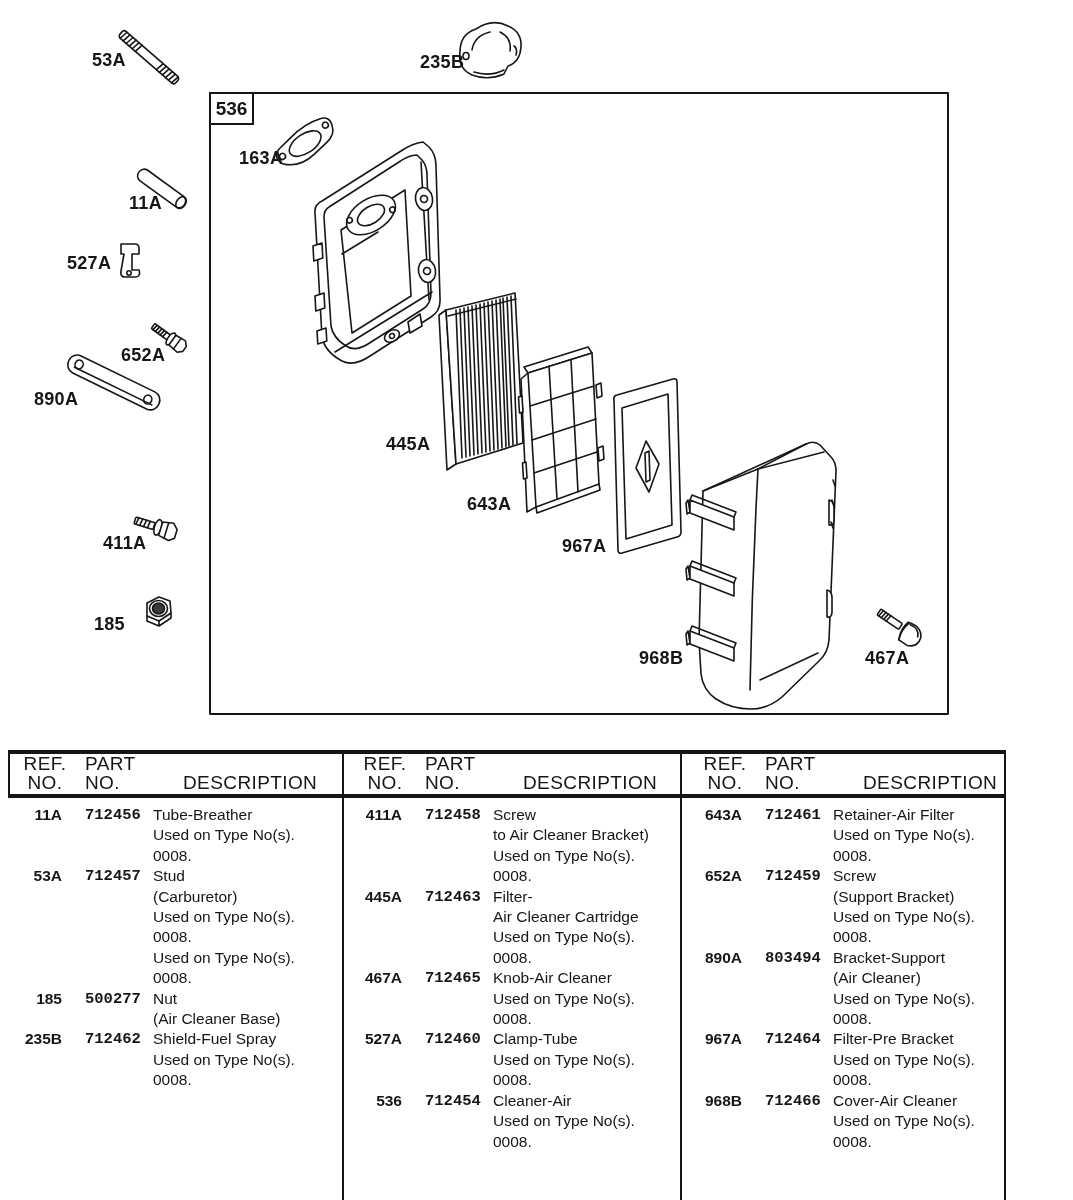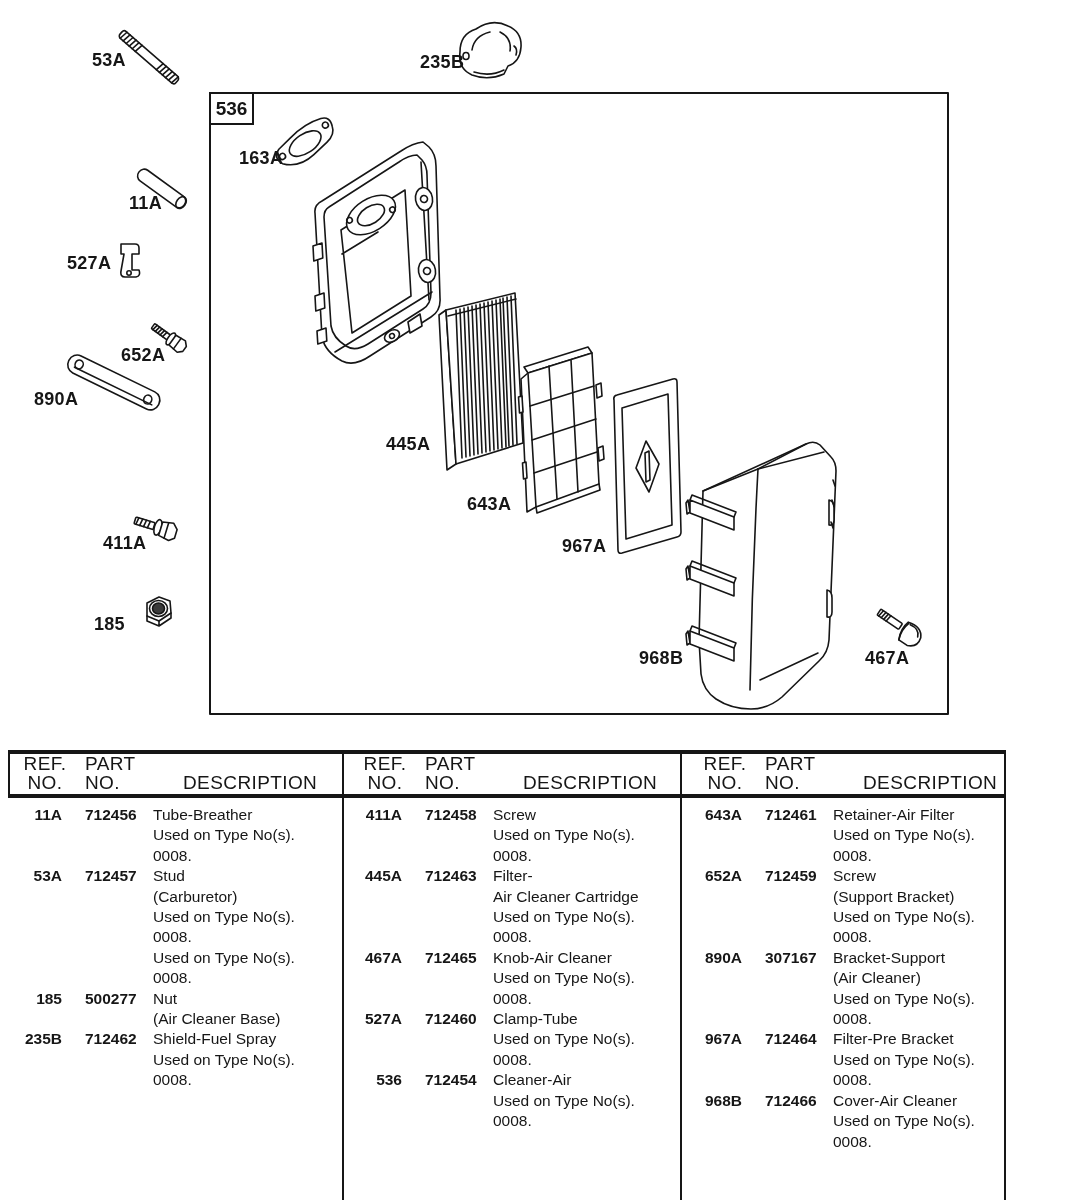--- a/index.html
+++ b/index.html
@@ -24,21 +24,21 @@
   .thead{position:absolute;top:754px;display:flex;font-size:19px;line-height:19px;
          letter-spacing:.4px;white-space:nowrap;}
   .h-ref{width:74px;text-align:center;flex:none;}
   .h-part{width:68px;margin-left:3px;text-align:left;flex:none;}
   .h-desc{margin-left:30px;align-self:flex-end;flex:none;}
 
   
   .tcol{position:absolute;top:805px;width:332px;font-size:15.5px;line-height:20.4px;}
   .trow-line{display:flex;white-space:nowrap;}
   .c-ref{width:54px;text-align:right;font-weight:bold;flex:none;}
-  .c-part{width:68px;margin-left:23px;font-weight:bold;flex:none;}
+  .c-part{width:68px;margin-left:23px;font-weight:bold;flex:none;font-family:Liberation Mono, monospace;}
   .c-desc{flex:none;}
 </style>
 </head>
 <body>
 
 <div class="page">
 
   <svg class="diagram" width="1073" height="750" viewBox="0 0 1073 750" fill="#ffffff" stroke="#161616" stroke-width="1.6" stroke-linejoin="round" stroke-linecap="round">
 
     <rect x="210" y="93" width="738" height="621" fill="none" stroke-width="2"></rect>
@@ -320,20 +320,25 @@
       </div>
     <div class="tcol" style="left:348px">
         <div class="trow-line">
           <span class="c-ref">411A</span>
           <span class="c-part">712458</span>
           <span class="c-desc">Screw</span>
         </div>
         <div class="trow-line">
           <span class="c-ref"></span>
           <span class="c-part"></span>
+          <span class="c-desc">to Air Cleaner Bracket)</span>
+        </div>
+        <div class="trow-line">
+          <span class="c-ref"></span>
+          <span class="c-part"></span>
           <span class="c-desc">Used on Type No(s).</span>
         </div>
         <div class="trow-line">
           <span class="c-ref"></span>
           <span class="c-part"></span>
           <span class="c-desc">0008.</span>
         </div>
         <div class="trow-line">
           <span class="c-ref">445A</span>
           <span class="c-part">712463</span>
@@ -431,21 +436,21 @@
           <span class="c-part"></span>
           <span class="c-desc">Used on Type No(s).</span>
         </div>
         <div class="trow-line">
           <span class="c-ref"></span>
           <span class="c-part"></span>
           <span class="c-desc">0008.</span>
         </div>
         <div class="trow-line">
           <span class="c-ref">890A</span>
-          <span class="c-part">307167</span>
+          <span class="c-part">803494</span>
           <span class="c-desc">Bracket-Support</span>
         </div>
         <div class="trow-line">
           <span class="c-ref"></span>
           <span class="c-part"></span>
           <span class="c-desc">(Air Cleaner)</span>
         </div>
         <div class="trow-line">
           <span class="c-ref"></span>
           <span class="c-part"></span>

